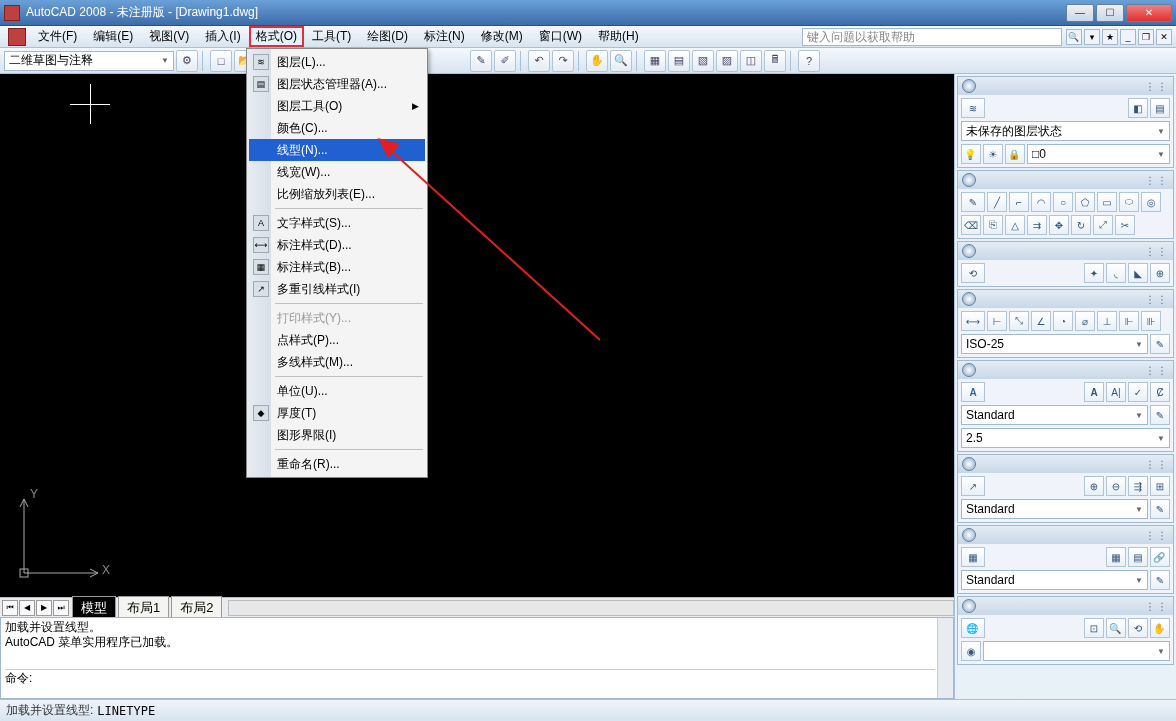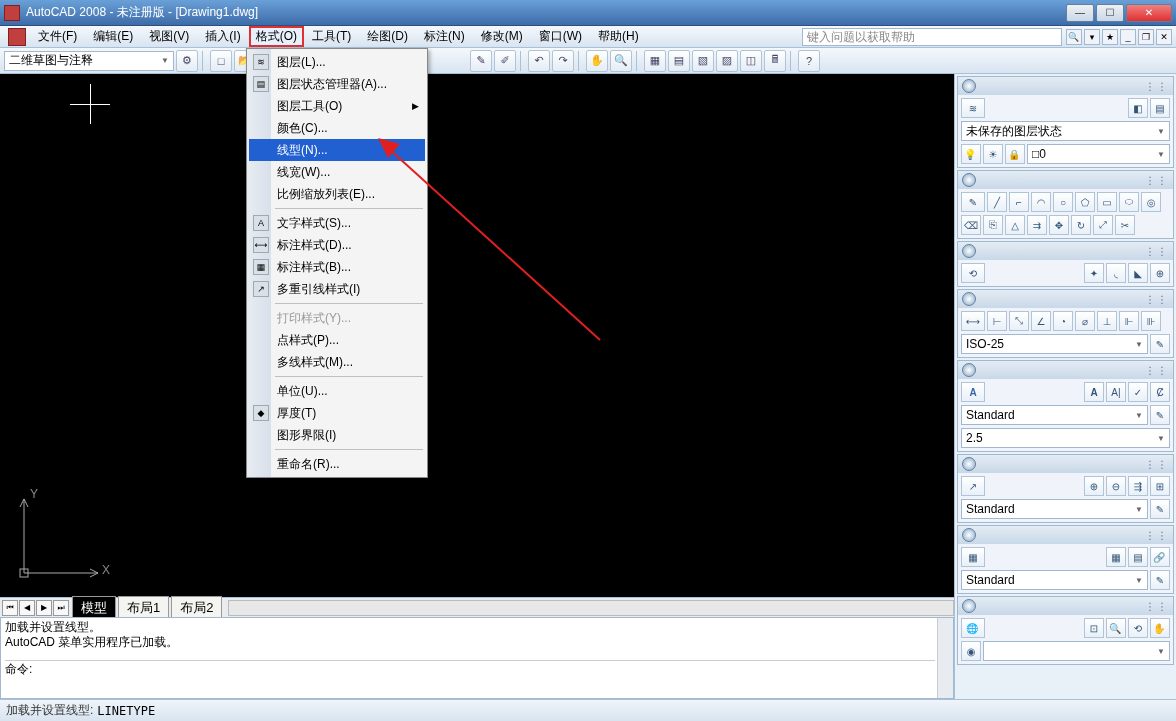--- a/index.html
+++ b/index.html
@@ -41,21 +41,21 @@
 
 .layout-tabs { position:absolute; left:0; right:222px; bottom:104px; height:20px; background:#e8ecf0; display:flex; align-items:center; border-top:1px solid #a8c0d8; padding-left:2px;}
 .layout-tabs .nav { width:16px; height:16px; border:1px solid #999; background:#f8f8f8; font-size:8px; display:flex; align-items:center; justify-content:center; margin-right:1px;}
 .layout-tabs .tab { padding:2px 8px; background:#f4f4f0; border:1px solid #999; border-bottom:none; margin-left:2px; font-size:13px;}
 .layout-tabs .tab.active { background:#000; color:#fff;}
 .layout-tabs .track { flex:1; height:16px; background:#e8e8e8; margin-left:6px; border:1px solid #bbb;}
 
 
 .cmdwin { position:absolute; left:0; right:222px; bottom:22px; height:82px; background:#fff; border:1px solid #a0b8d0; }
 .cmdwin .scroll { position:absolute; top:2px; left:4px; right:18px; bottom:22px; overflow:hidden; font-family:"SimSun",monospace; font-size:12px; line-height:15px; white-space:pre;}
-.cmdwin .input-line { position:absolute; left:4px; right:18px; bottom:20px; height:18px; border-top:1px solid #ccc; font-family:"SimSun",monospace; font-size:12px; display:flex; align-items:flex-start;}
+.cmdwin .input-line { position:absolute; left:4px; right:18px; bottom:11px; height:18px; border-top:1px solid #ccc; font-family:"SimSun",monospace; font-size:12px; display:flex; align-items:flex-start;}
 .cmdwin .sb { position:absolute; right:0; top:0; width:16px; bottom:0; background:#e8ecf0; border-left:1px solid #ccc;}
 
 
 .statusbar { position:absolute; left:0; right:0; bottom:0; height:22px; background:linear-gradient(#f0f4fa,#d8e4f0); border-top:1px solid #a8c0d8; display:flex; align-items:center; padding:0 6px; font-size:12px;}
 .statusbar .slabel { color:#333; }
 .statusbar .sval { font-family:monospace; margin-left:4px;}
 
 
 .rightpanel { position:absolute; top:74px; right:0; width:222px; bottom:22px; background:#e8f0f8; border-left:1px solid #a8c0d8; overflow:hidden;}
 .palette { border:1px solid #a0b8d0; margin:2px; background:#f0f4fa; }

